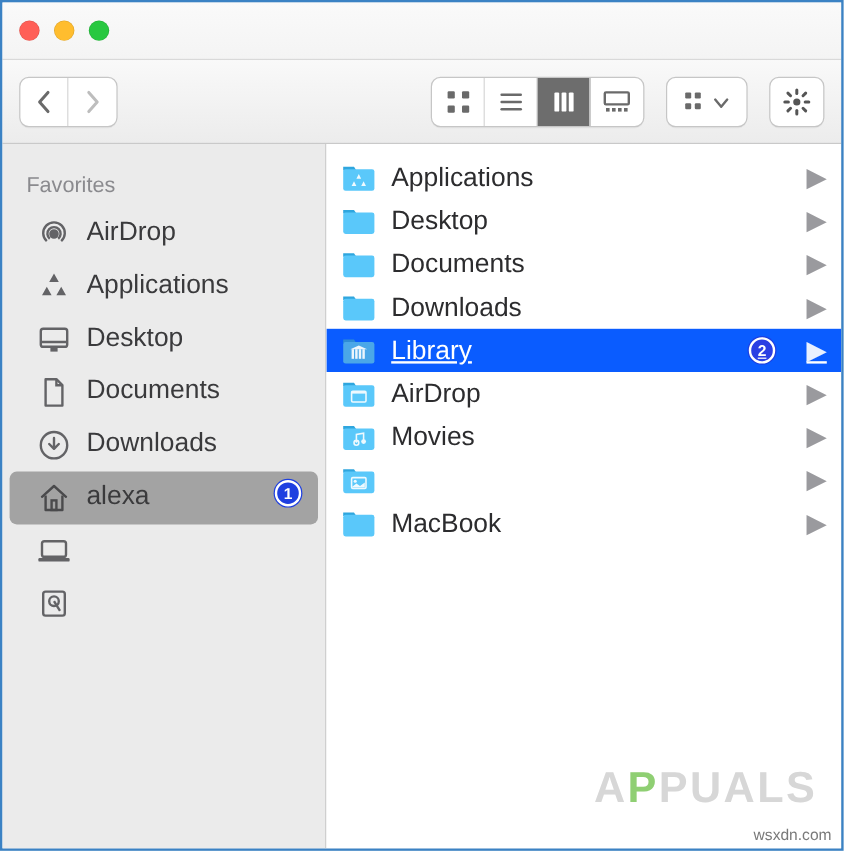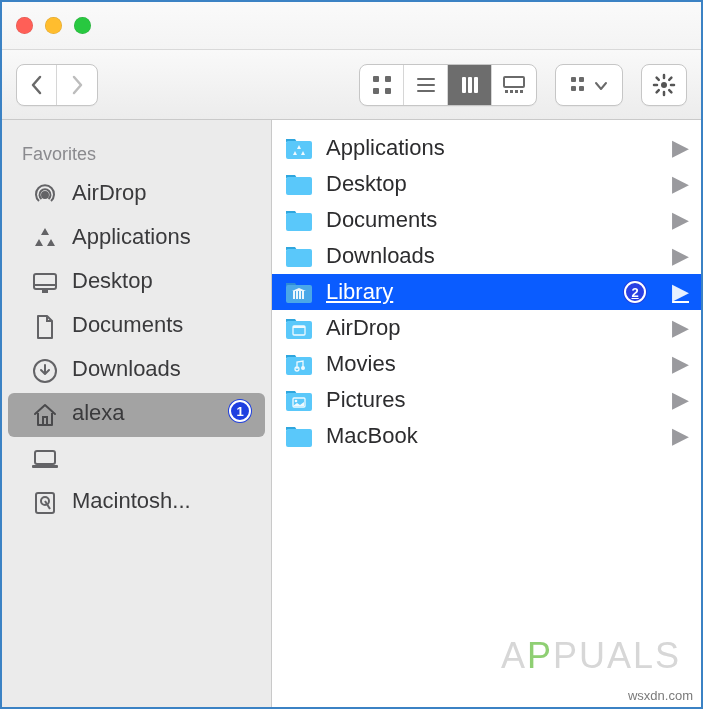--- a/index.html
+++ b/index.html
@@ -112,21 +112,21 @@
   .row .inner-glyph { fill:#ffffff; opacity:.9; }
   .badge {
     width:22px; height:22px; border-radius:50%;
     background:#1e3fe0; color:#fff; font-size:13px; font-weight:700;
     display:flex; align-items:center; justify-content:center;
     border:2px solid #fff;
     box-shadow: 0 0 0 1px #1e3fe0;
   }
   .watermark {
     position:absolute; right:20px; bottom:30px;
-    font-size:36px; font-weight:400; letter-spacing:2px;
+    font-size:36px; font-weight:700; letter-spacing:2px;
     color:#d7d7d7;
   }
   .watermark .g { color:#8fcf73; }
   .sitemark {
     position:absolute; right:8px; bottom:4px;
     font-size:13px; color:#7a7a7a;
   }
   svg { display:block; }
 </style>
 </head>
@@ -314,21 +314,20 @@
     </div>
 
     <div class="sb-item">
       <span class="sb-icon">
         <svg width="26" height="26" viewBox="0 0 26 26">
             <rect x="4" y="3" width="18" height="20" rx="2" fill="none" stroke="#636366" stroke-width="2"></rect>
             <circle cx="13" cy="11" r="4" fill="none" stroke="#636366" stroke-width="2"></circle>
             <line x1="13" y1="11" x2="18" y2="19" stroke="#636366" stroke-width="2"></line>
           </svg>
       </span>
-      <span class="label">Macintosh...</span>
     </div>
   </div>
 
   <div class="content">
 
     <div class="row">
       <span>
         <svg width="30" height="26" viewBox="0 0 30 26">
             <path class="folder-tab" d="M2 4h9l2 3H2z"></path>
             <rect class="folder-body" x="2" y="6" width="26" height="18" rx="2"></rect>
@@ -427,21 +426,20 @@
         <svg width="30" height="26" viewBox="0 0 30 26">
             <path class="folder-tab" d="M2 4h9l2 3H2z"></path>
             <rect class="folder-body" x="2" y="6" width="26" height="18" rx="2"></rect>
             <g class="inner-glyph">
               <rect x="9" y="11" width="12" height="9" rx="1" fill="none" stroke="#fff" stroke-width="1.3"></rect>
               <circle cx="12" cy="14" r="1.3"></circle>
               <path d="M9 19l4-3 3 2 4-3v4z"></path>
             </g>
           </svg>
       </span>
-      <span>Pictures</span>
       <span class="chev">▶</span>
     </div>
 
     <div class="row">
       <span>
         <svg width="30" height="26" viewBox="0 0 30 26">
             <path class="folder-tab" d="M2 4h9l2 3H2z"></path>
             <rect class="folder-body" x="2" y="6" width="26" height="18" rx="2"></rect>
           </svg>
       </span>

